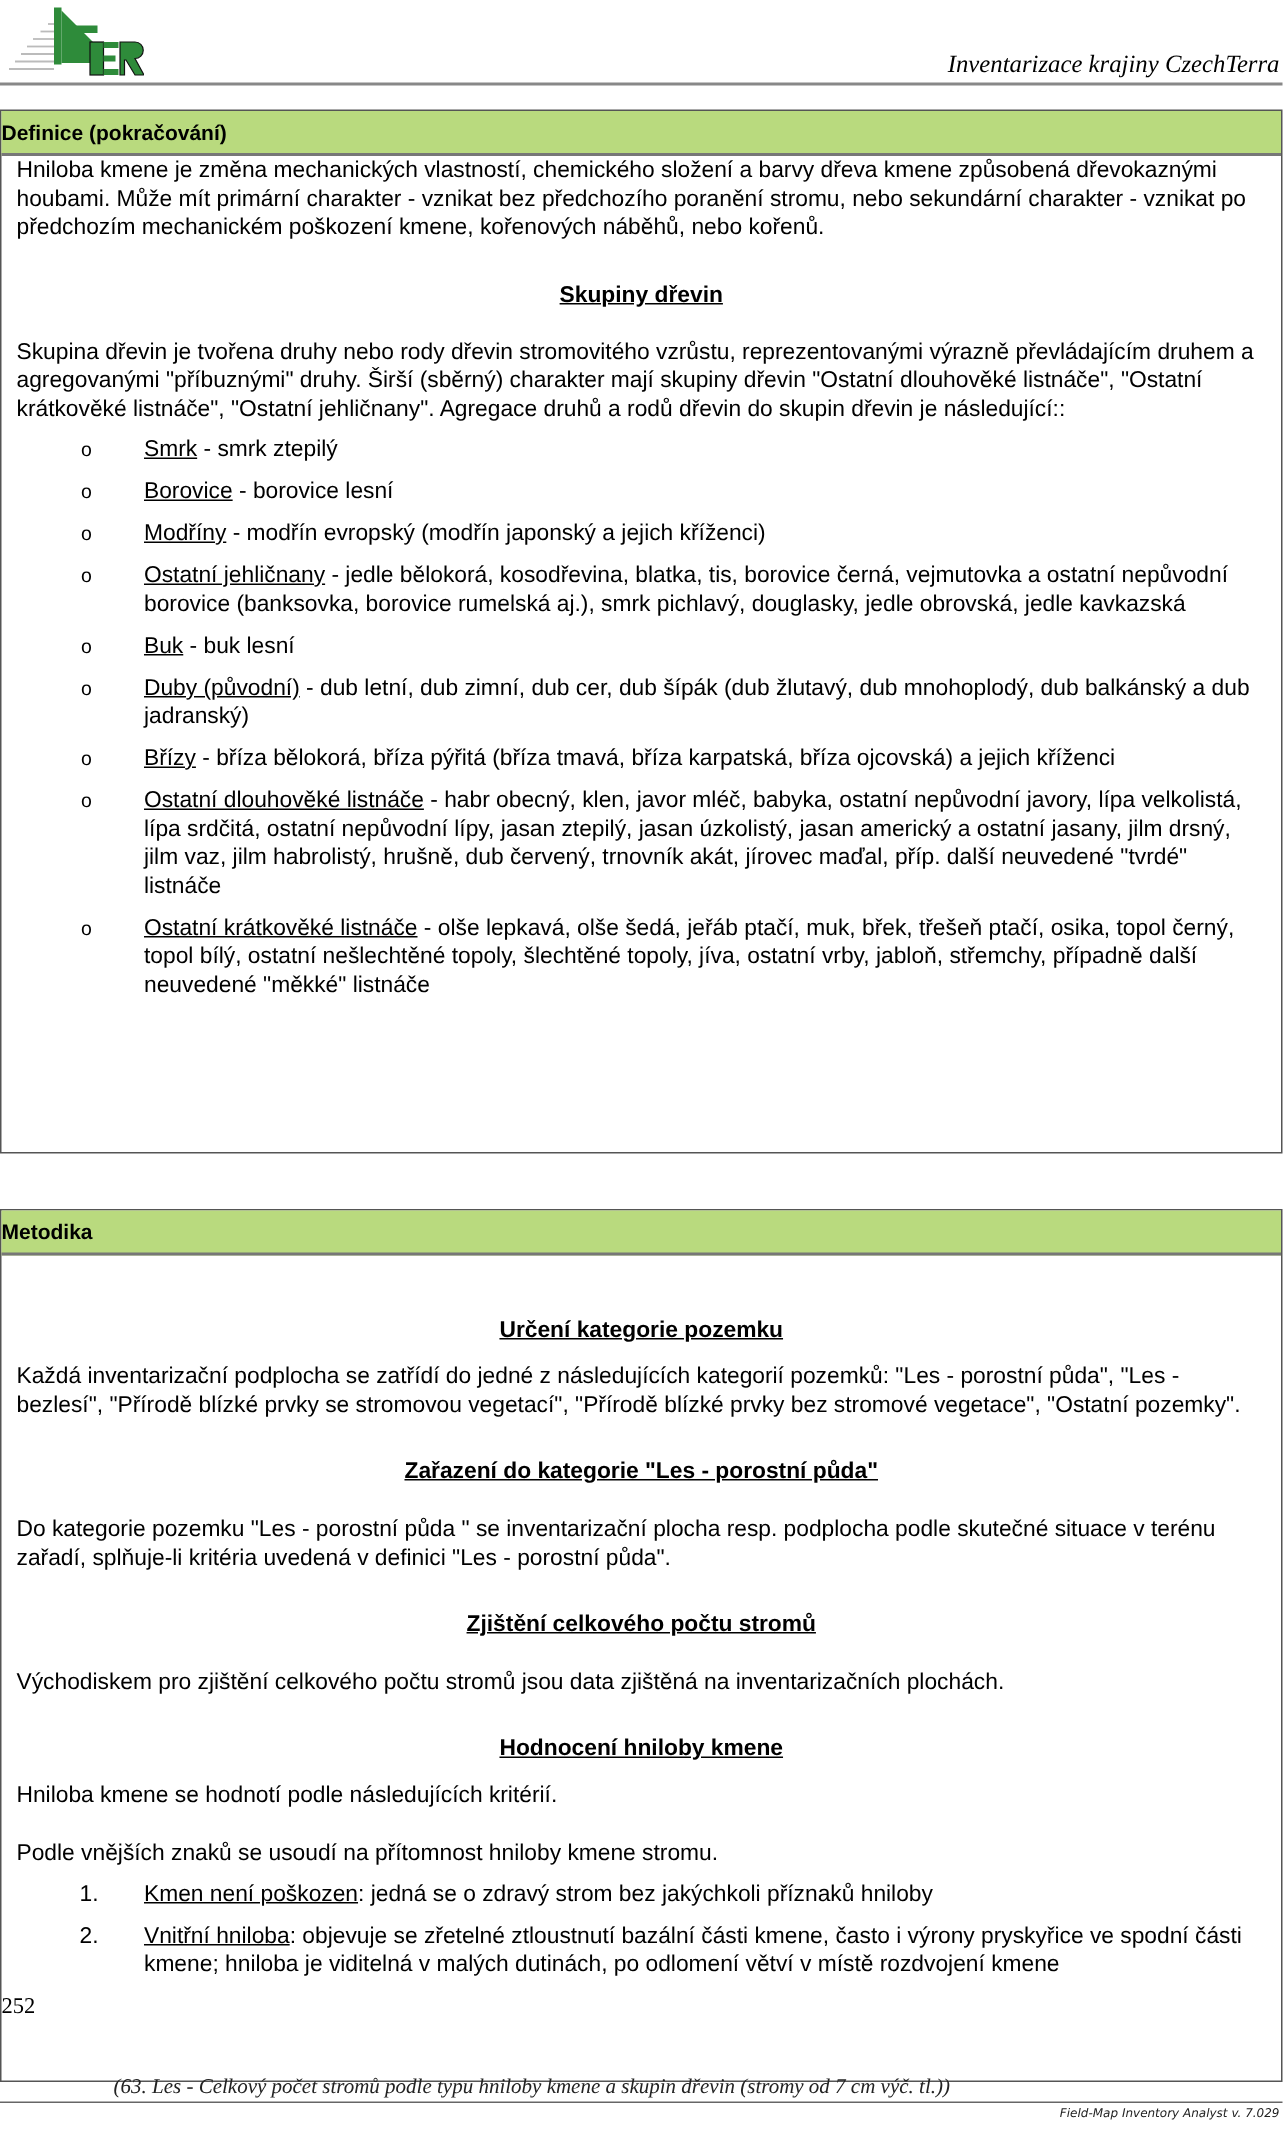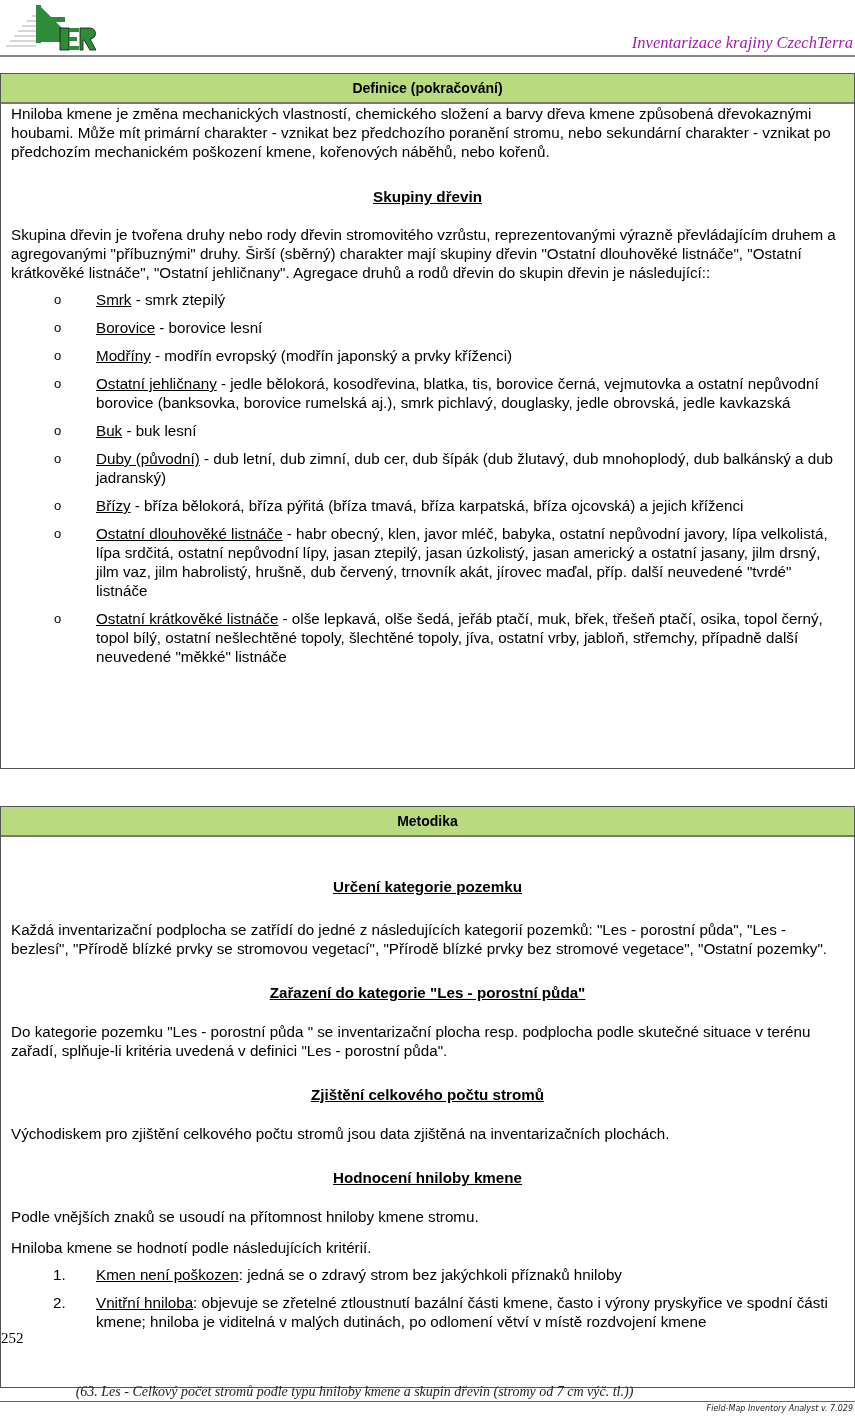--- a/index.html
+++ b/index.html
@@ -4,31 +4,31 @@
   <style>
     html, body { margin: 0; padding: 0; background: #ffffff; }
     body {
       width: 855px; height: 1422px; position: relative; overflow: hidden;
       font-family: "Liberation Sans", sans-serif; color: #000;
     }
     .header { position: absolute; left: 0; top: 0; width: 855px; height: 57px; }
     .logo { position: absolute; left: 2px; top: 2px; width: 94px; height: 50px; }
     .header-title {
       position: absolute; right: 2px; top: 33px;
-      font-family: "Liberation Serif", serif; font-style: italic; font-size: 16.5px; color: #a21caf;
+      font-family: "Liberation Serif", serif; font-style: italic; font-size: 16.5px; color: #000000;
     }
     .header-rule { position: absolute; left: 0; top: 55px; width: 855px; height: 2px; background: #888; }
 
     .box {
       position: absolute; left: 0; width: 853px;
       border: 1px solid #555; background: #fff;
     }
     .box-head {
       background: #b9da7e; border-bottom: 2px solid #777;
-      height: 28px; line-height: 28px; text-align: center;
+      height: 28px; line-height: 28px; text-align: left;
       font-weight: bold; font-size: 14px;
     }
     .box-body { padding: 0 10px; font-size: 15.2px; line-height: 19px; }
     .box-body p { margin: 0; }
     .h { font-weight: bold; text-decoration: underline; text-align: center; }
     ul.groups, ol.criteria { list-style: none; margin: 0; padding: 0; }
     ul.groups li, ol.criteria li { position: relative; padding-left: 85px; margin-bottom: 9px; }
     ul.groups li .bullet {
       position: absolute; left: 43px; top: 0; font-size: 13px;
     }
@@ -81,43 +81,43 @@
 
 <section class="box" id="box1">
   <div class="box-head">Definice (pokračování)</div>
   <div class="box-body">
     <p style="">Hniloba kmene je změna mechanických vlastností, chemického složení a barvy dřeva kmene způsobená dřevokaznými houbami. Může mít primární charakter - vznikat bez předchozího poranění stromu, nebo sekundární charakter - vznikat po předchozím mechanickém poškození kmene, kořenových náběhů, nebo kořenů.</p>
     <p style="margin-top:26px" class="h">Skupiny dřevin</p>
     <p style="margin-top:19px">Skupina dřevin je tvořena druhy nebo rody dřevin stromovitého vzrůstu, reprezentovanými výrazně převládajícím druhem a agregovanými "příbuznými" druhy. Širší (sběrný) charakter mají skupiny dřevin "Ostatní dlouhověké listnáče", "Ostatní krátkověké listnáče", "Ostatní jehličnany". Agregace druhů a rodů dřevin do skupin dřevin je následující::</p>
     <ul class="groups" style="margin-top:8px">
       <li><span class="bullet">o</span><span class="term">Smrk</span><span> - smrk ztepilý</span></li>
       <li><span class="bullet">o</span><span class="term">Borovice</span><span> - borovice lesní</span></li>
-      <li><span class="bullet">o</span><span class="term">Modříny</span><span> - modřín evropský (modřín japonský a prvky kříženci)</span></li>
+      <li><span class="bullet">o</span><span class="term">Modříny</span><span> - modřín evropský (modřín japonský a jejich kříženci)</span></li>
       <li><span class="bullet">o</span><span class="term">Ostatní jehličnany</span><span> -  jedle bělokorá, kosodřevina, blatka, tis, borovice černá, vejmutovka a ostatní nepůvodní borovice (banksovka, borovice rumelská aj.), smrk pichlavý, douglasky, jedle obrovská, jedle kavkazská</span></li>
       <li><span class="bullet">o</span><span class="term">Buk</span><span> - buk lesní</span></li>
       <li><span class="bullet">o</span><span class="term">Duby (původní)</span><span> - dub letní, dub zimní, dub cer, dub šípák (dub žlutavý, dub mnohoplodý, dub balkánský a dub jadranský)</span></li>
       <li><span class="bullet">o</span><span class="term">Břízy</span><span> - bříza bělokorá, bříza pýřitá (bříza tmavá, bříza karpatská, bříza ojcovská) a jejich kříženci</span></li>
       <li><span class="bullet">o</span><span class="term">Ostatní dlouhověké listnáče</span><span> - habr obecný, klen, javor mléč, babyka, ostatní nepůvodní javory, lípa velkolistá, lípa srdčitá, ostatní nepůvodní lípy, jasan ztepilý, jasan úzkolistý, jasan americký a ostatní jasany, jilm drsný, jilm vaz, jilm habrolistý, hrušně, dub červený, trnovník akát, jírovec maďal, příp. další neuvedené "tvrdé" listnáče</span></li>
       <li><span class="bullet">o</span><span class="term">Ostatní krátkověké listnáče</span><span> - olše lepkavá, olše šedá, jeřáb ptačí, muk, břek, třešeň ptačí, osika, topol černý, topol bílý, ostatní nešlechtěné topoly, šlechtěné topoly, jíva, ostatní vrby, jabloň, střemchy, případně další neuvedené "měkké" listnáče</span></li>
     </ul>
   </div>
 </section>
 
 <section class="box" id="box2">
   <div class="box-head">Metodika</div>
   <div class="box-body">
     <p style="margin-top:40px" class="h">Určení kategorie pozemku</p>
-    <p style="margin-top:24px">Každá inventarizační podplocha se zatřídí do jedné z následujících kategorií pozemků: "Les - porostní půda", "Les - bezlesí", "Přírodě blízké prvky se stromovou vegetací", "Přírodě blízké prvky bez stromové vegetace", "Ostatní pozemky".</p>
+    <p style="margin-top:12px">Každá inventarizační podplocha se zatřídí do jedné z následujících kategorií pozemků: "Les - porostní půda", "Les - bezlesí", "Přírodě blízké prvky se stromovou vegetací", "Přírodě blízké prvky bez stromové vegetace", "Ostatní pozemky".</p>
     <p style="margin-top:25px" class="h">Zařazení do kategorie "Les - porostní půda"</p>
     <p style="margin-top:20px">Do kategorie pozemku "Les - porostní půda " se inventarizační plocha resp. podplocha podle skutečné situace v terénu zařadí, splňuje-li kritéria uvedená v definici "Les - porostní půda".</p>
     <p style="margin-top:25px" class="h">Zjištění celkového počtu stromů</p>
     <p style="margin-top:20px">Východiskem pro zjištění celkového počtu stromů jsou data zjištěná na inventarizačních plochách.</p>
     <p style="margin-top:25px" class="h">Hodnocení hniloby kmene</p>
+    <p style="margin-top:12px">Hniloba kmene se hodnotí podle následujících kritérií.</p>
     <p style="margin-top:20px">Podle vnějších znaků se usoudí na přítomnost hniloby kmene stromu.</p>
-    <p style="margin-top:12px">Hniloba kmene se hodnotí podle následujících kritérií.</p>
     <ol class="criteria" style="margin-top:8px">
       <li><span class="num">1.</span><span class="term">Kmen není poškozen</span><span>: jedná se o zdravý strom bez jakýchkoli příznaků hniloby</span></li>
       <li><span class="num">2.</span><span class="term">Vnitřní hniloba</span><span>: objevuje se zřetelné ztloustnutí bazální části kmene, často i výrony pryskyřice ve spodní části kmene; hniloba je viditelná v malých dutinách, po odlomení větví v místě rozdvojení kmene</span></li>
     </ol>
   </div>
 </section>
 
 <div class="caption">(63. Les - Celkový počet stromů podle typu hniloby kmene a skupin dřevin (stromy od 7 cm výč. tl.))</div>
 <div class="footer-rule"></div>
 <div class="page-num">252</div>

